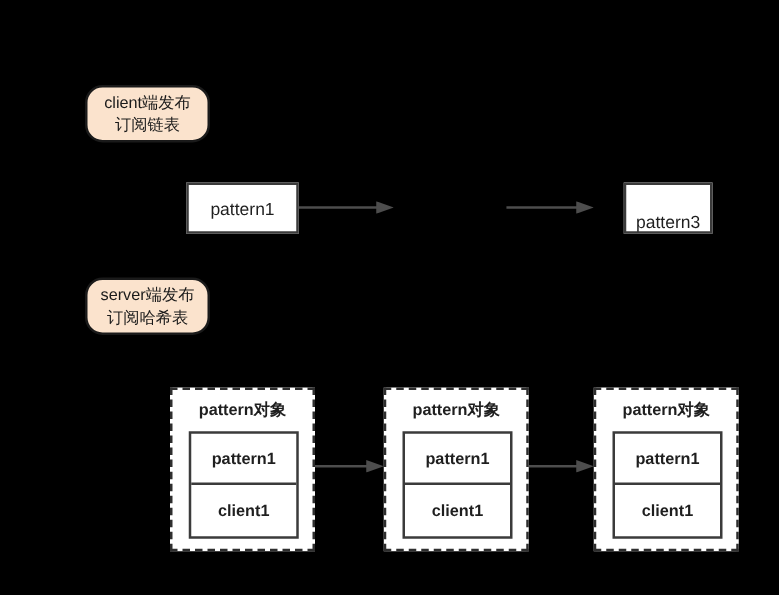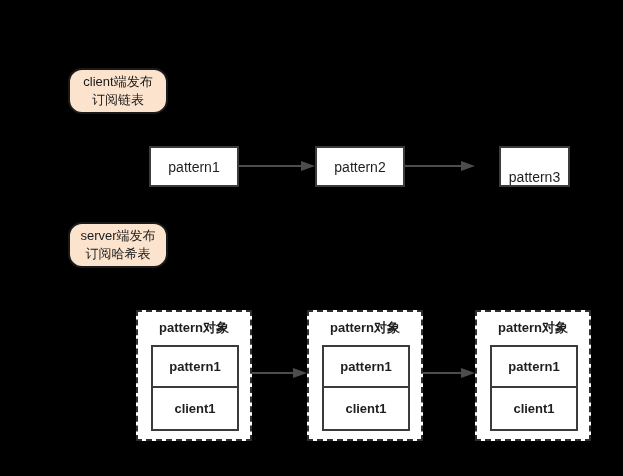--- a/index.html
+++ b/index.html
@@ -127,23 +127,20 @@
   </div>
 
   <div class="note" id="note-client">
     <span class="ln">client端发布</span>
     <span class="ln">订阅链表</span>
   </div>
 
   <div class="pbox" id="pbox-1">
     <span>pattern1</span>
   </div>
-  <div class="pbox" id="pbox-2">
-    <span>pattern2</span>
-  </div>
   <div class="pbox" id="pbox-3">
     <span>pattern3</span>
   </div>
 
   <div class="arrow" style="left:239px; top:161px; width:76px;">
     <svg width="76" height="10" viewBox="0 0 76 10">
       <line x1="0" y1="5" x2="64" y2="5" stroke="#4d4d4d" stroke-width="2"></line>
       <polygon points="62,0 76,5 62,10" fill="#4d4d4d"></polygon>
     </svg>
   </div>

